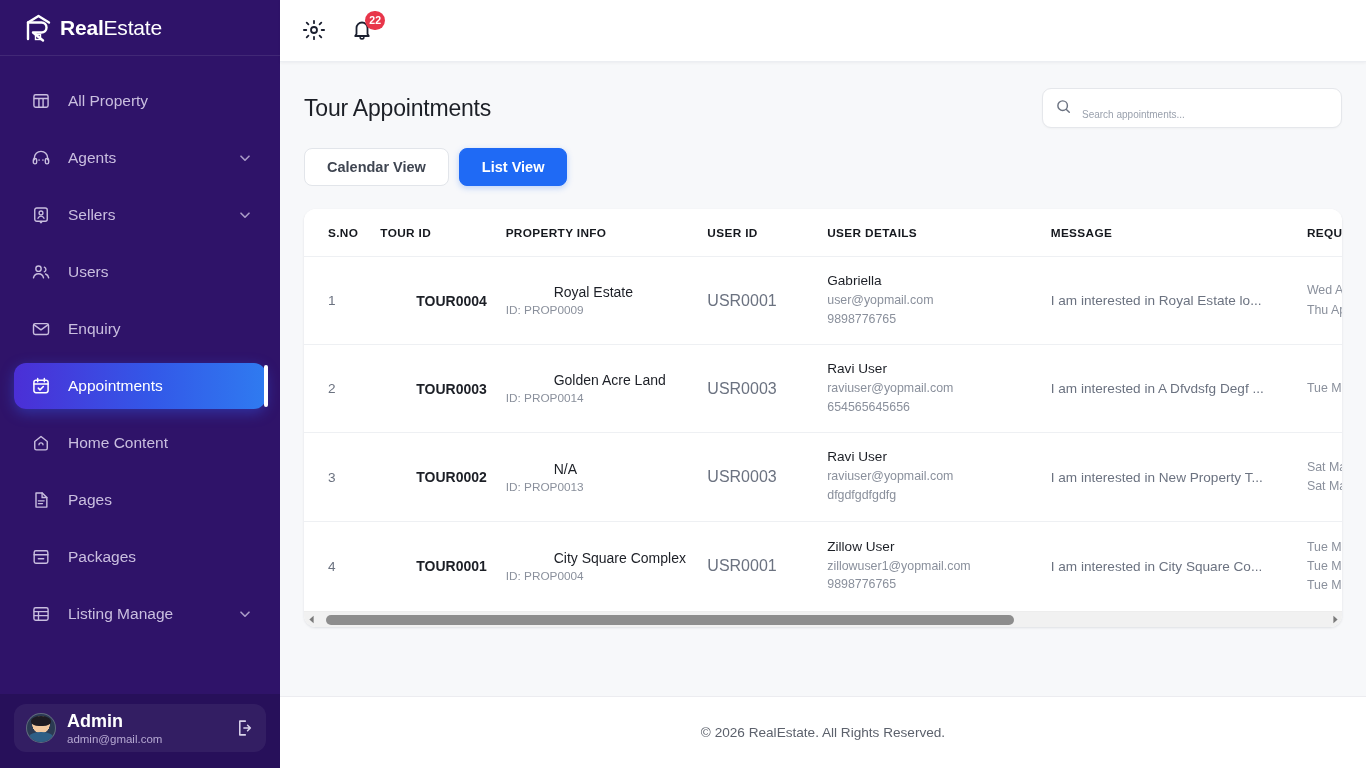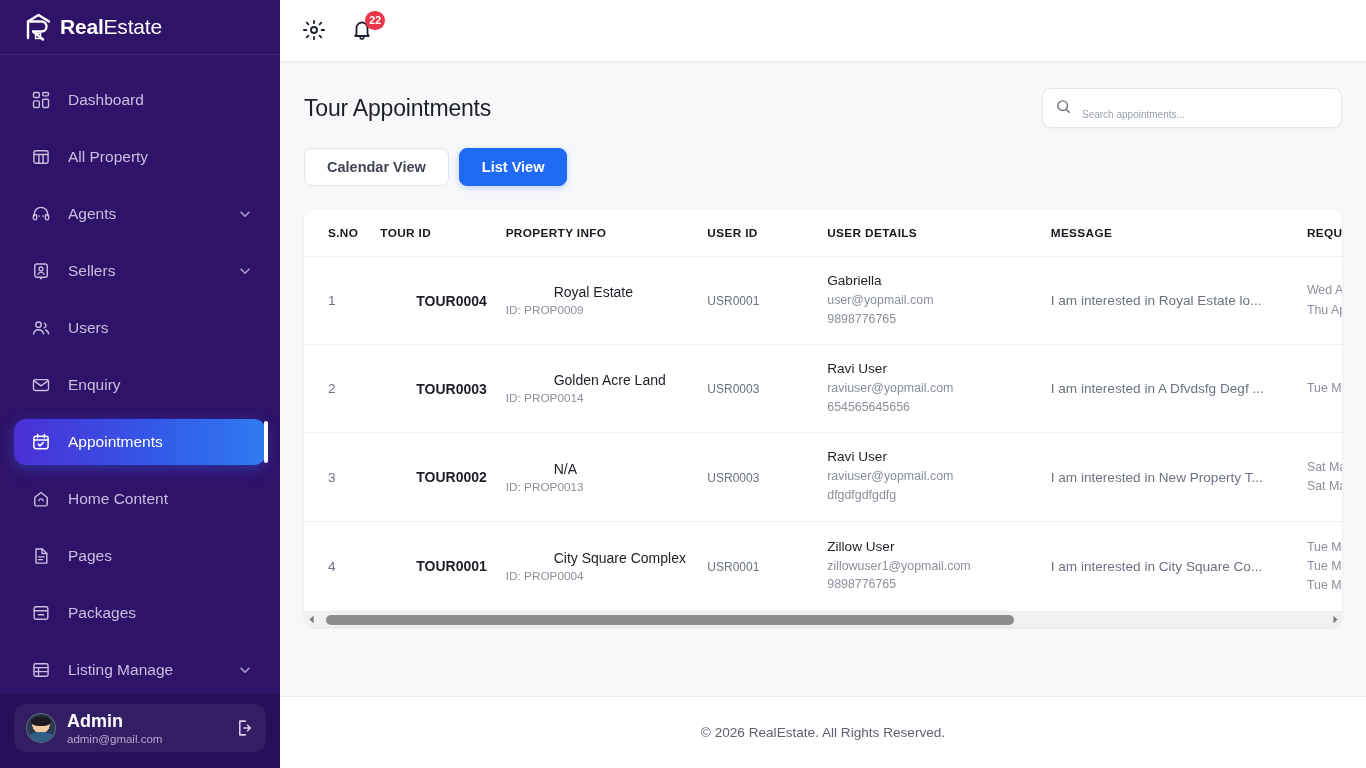--- a/index.html
+++ b/index.html
@@ -189,21 +189,21 @@
   .c-prop  { width: 185px; }
   .c-uid   { width: 110px; }
   .c-udet  { width: 205px; }
   .c-msg   { width: 235px; }
   .c-slot  { width: 300px; }
 
   .sno { color: #6b7280; font-size: 13.6px; }
   .tourid { font-weight: 700; color: #1c1f26; font-size: 14px; margin-left: 36px; }
   .prop-name { color: #1c1f26; font-size: 14px; margin-bottom: 3px; padding-left: 48px; }
   .prop-id { color: #8a909c; font-size: 11.8px; }
-  .uid { color: #6b7280; font-size: 12px; }
+  .uid { color: #6b7280; font-size: 16px; }
   .ud-name { color: #1c1f26; font-size: 13.6px; margin-bottom: 3px; }
   .ud-sub { color: #8a909c; font-size: 12.4px; line-height: 1.5; }
   .msg { color: #6b7280; font-size: 13.6px; overflow: hidden; text-overflow: ellipsis; white-space: nowrap; max-width: 222px; display:block;}
   .slot-line { color: #8a909c; font-size: 12.4px; line-height: 1.55; white-space: nowrap; }
 
   .hscroll {
     height: 16px; background: #f1f1f1;
     display: flex; align-items: center;
     border-top: 1px solid #ededed;
     position: relative;
@@ -239,31 +239,20 @@
           <path d="M4 26V9.5L14.5 3L25 9.5" stroke="#ffffff" stroke-width="2.4" stroke-linecap="round" stroke-linejoin="round"></path>
           <path d="M4 9.5H17.5a5 5 0 0 1 0 10H9l10 8" stroke="#ffffff" stroke-width="2.4" stroke-linecap="round" stroke-linejoin="round"></path>
           <rect x="11.5" y="21.5" width="5" height="5" stroke="#ffffff" stroke-width="1.4"></rect>
         </svg>
       </span>
       <span class="brand-text"><b>Real</b><span>Estate</span></span>
     </div>
 
     <nav class="nav">
 
-      <div class="nav-item">
-        <span class="nav-icon">
-          <svg viewBox="0 0 24 24" fill="none">
-              <rect x="3" y="3" width="7" height="6" rx="1.5" stroke="currentColor" stroke-width="1.7"></rect>
-              <rect x="14" y="3" width="7" height="4" rx="1.5" stroke="currentColor" stroke-width="1.7"></rect>
-              <rect x="3" y="13" width="7" height="8" rx="1.5" stroke="currentColor" stroke-width="1.7"></rect>
-              <rect x="14" y="11" width="7" height="10" rx="1.5" stroke="currentColor" stroke-width="1.7"></rect>
-            </svg>
-        </span>
-        <span class="nav-label">Dashboard</span>
-      </div>
 
       <div class="nav-item">
         <span class="nav-icon">
           <svg viewBox="0 0 24 24" fill="none">
               <rect x="3.5" y="4.5" width="17" height="15" rx="2" stroke="currentColor" stroke-width="1.7"></rect>
               <path d="M3.5 9h17M9.5 9v10.5M14.5 9v10.5" stroke="currentColor" stroke-width="1.7"></path>
             </svg>
         </span>
         <span class="nav-label">All Property</span>
       </div>

